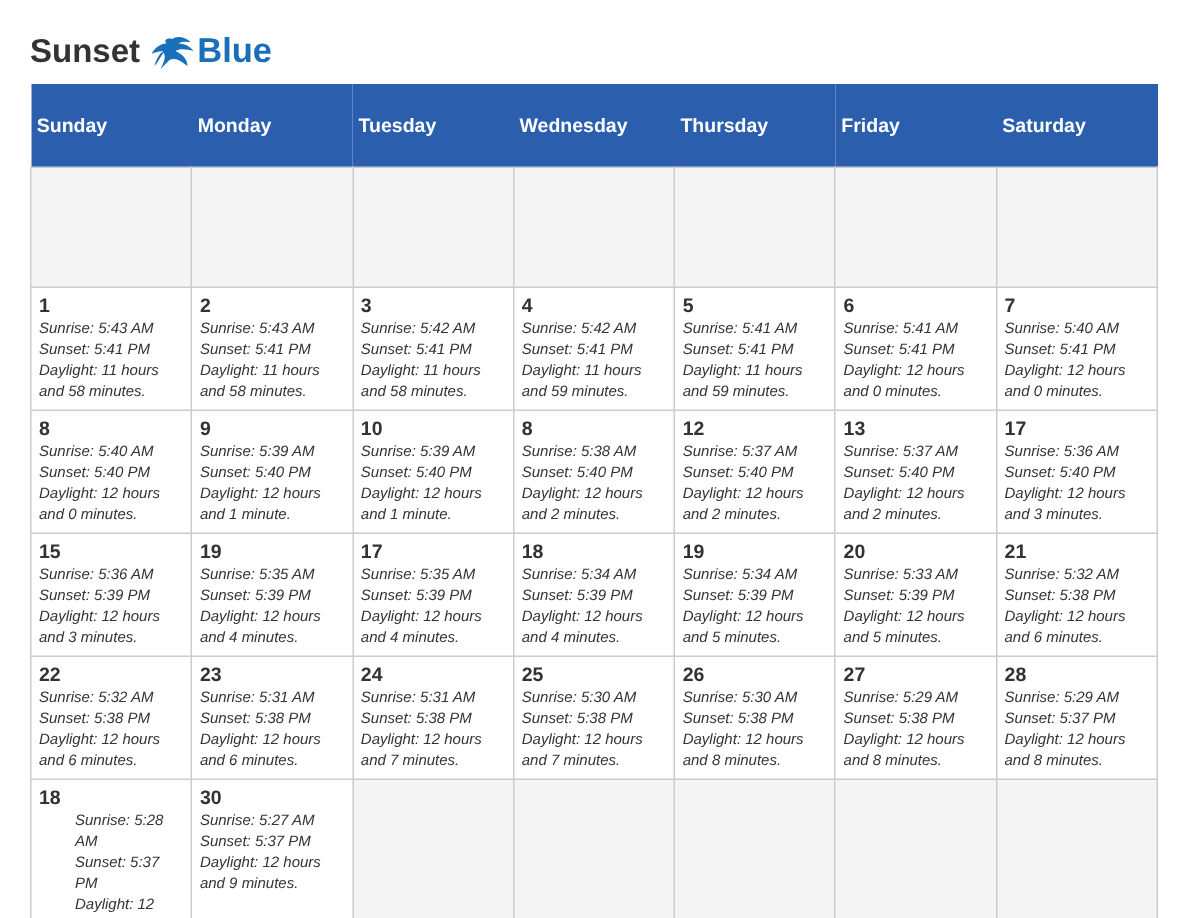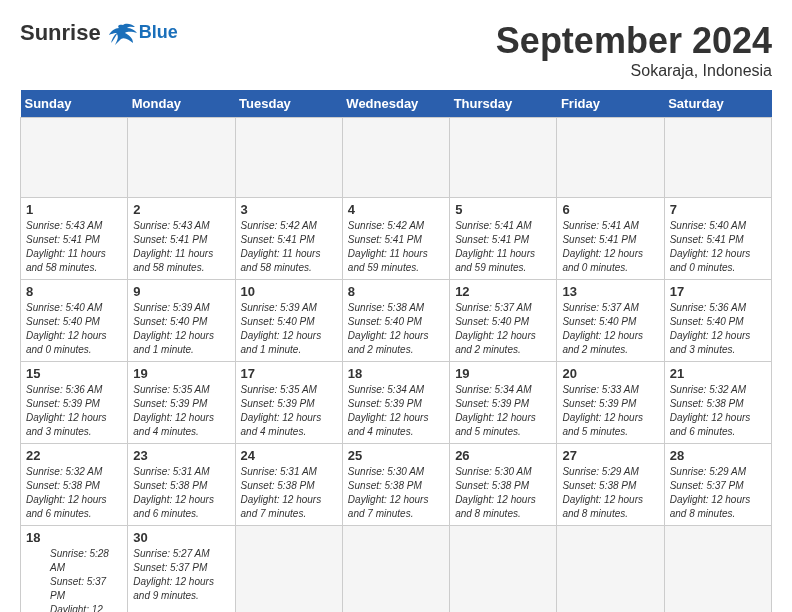--- a/index.html
+++ b/index.html
@@ -33,21 +33,21 @@
       color: #333;
     }
     .calendar {
       width: 100%;
       border-collapse: collapse;
       font-size: 11px;
     }
     .calendar th {
       background: #2b5fad;
       color: #fff;
-      padding: 6px 4px;
+      padding: 20px 4px;
       text-align: left;
       font-size: 13px;
       font-weight: bold;
     }
     .calendar td {
       border: 1px solid #ccc;
       vertical-align: top;
       padding: 4px 5px;
       width: calc(100% / 7);
       height: 80px;
@@ -70,32 +70,28 @@
     }
   </style>
 </head>
 <body>
 
 <div class="header">
   <div class="logo">
     <div>
       <div style="display:flex; align-items:center;">
         <div style="font-size:22px; font-weight:bold; color:#333; line-height:1.15;">
-          <span style="color:#333;">Sunrise</span>
+          <span style="color:#333;">Sunset</span>
           <svg style="display:inline; vertical-align:middle; margin-left:2px;" width="28" height="22" viewBox="0 0 28 22">
             <path d="M14 2 C16 0, 22 0, 26 4 C24 4, 20 3, 18 5 C22 5, 26 7, 28 10 C24 9, 19 8, 16 10 C20 12, 24 15, 24 20 C20 17, 16 14, 12 16 C10 18, 8 20, 6 22 C8 18, 10 14, 8 11 C6 14, 4 18, 2 20 C3 16, 5 12, 8 10 C4 10, 0 12, 0 12 C2 8, 6 5, 10 5 C8 3, 10 1, 14 2 Z" fill="#1a6fba"></path>
           </svg>
         </div>
-        <div style="font-size:18px; font-weight:bold; color:#1a6fba; line-height:1.15; margin-left:2px;">Blue</div>
+        <div style="font-size:23px; font-weight:bold; color:#1a6fba; line-height:1.15; margin-left:2px;">Blue</div>
       </div>
     </div>
-  </div>
-  <div class="title-block">
-    <div class="month-title">September 2024</div>
-    <div class="subtitle">Sokaraja, Indonesia</div>
   </div>
 </div>
 
 <table class="calendar">
   <thead>
     <tr>
       <th>Sunday</th>
       <th>Monday</th>
       <th>Tuesday</th>
       <th>Wednesday</th>

